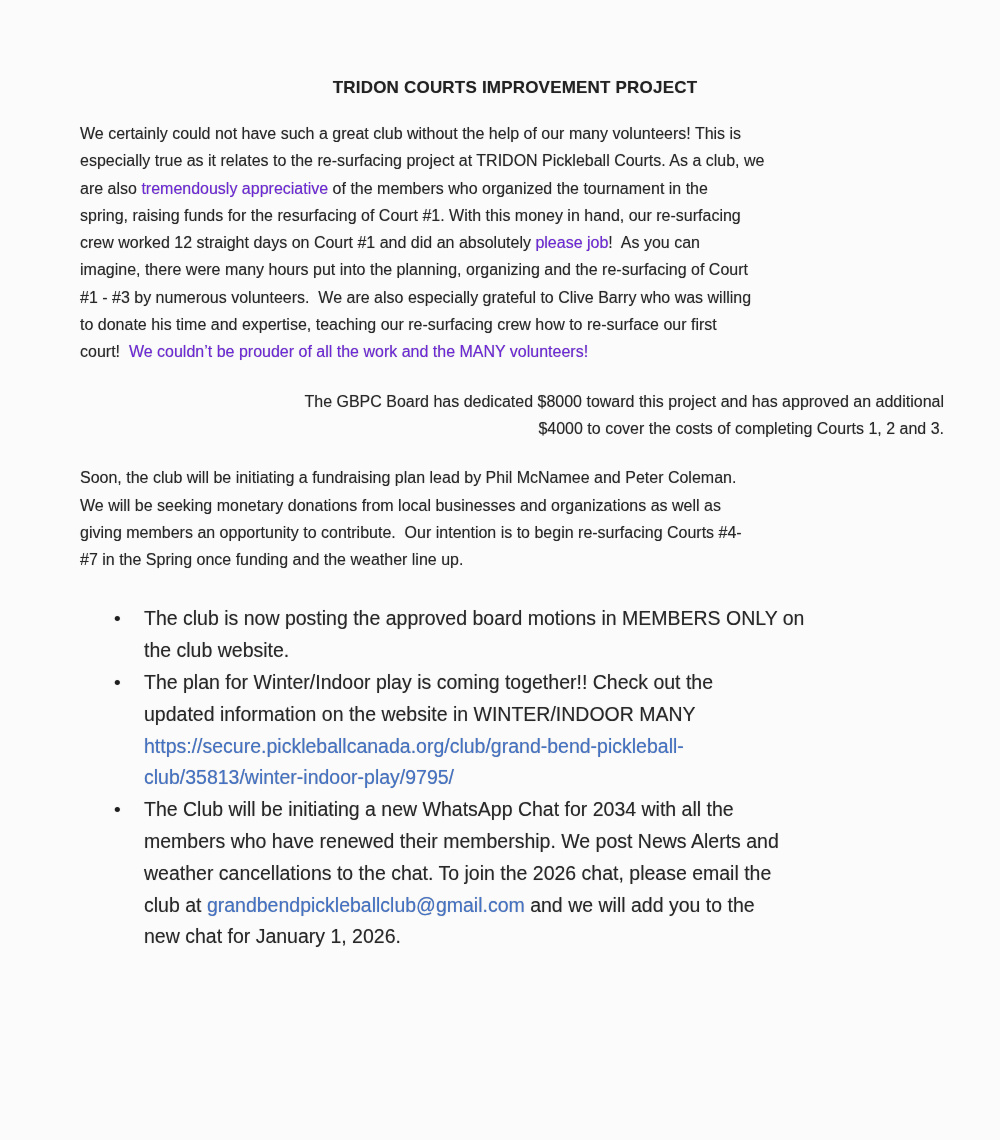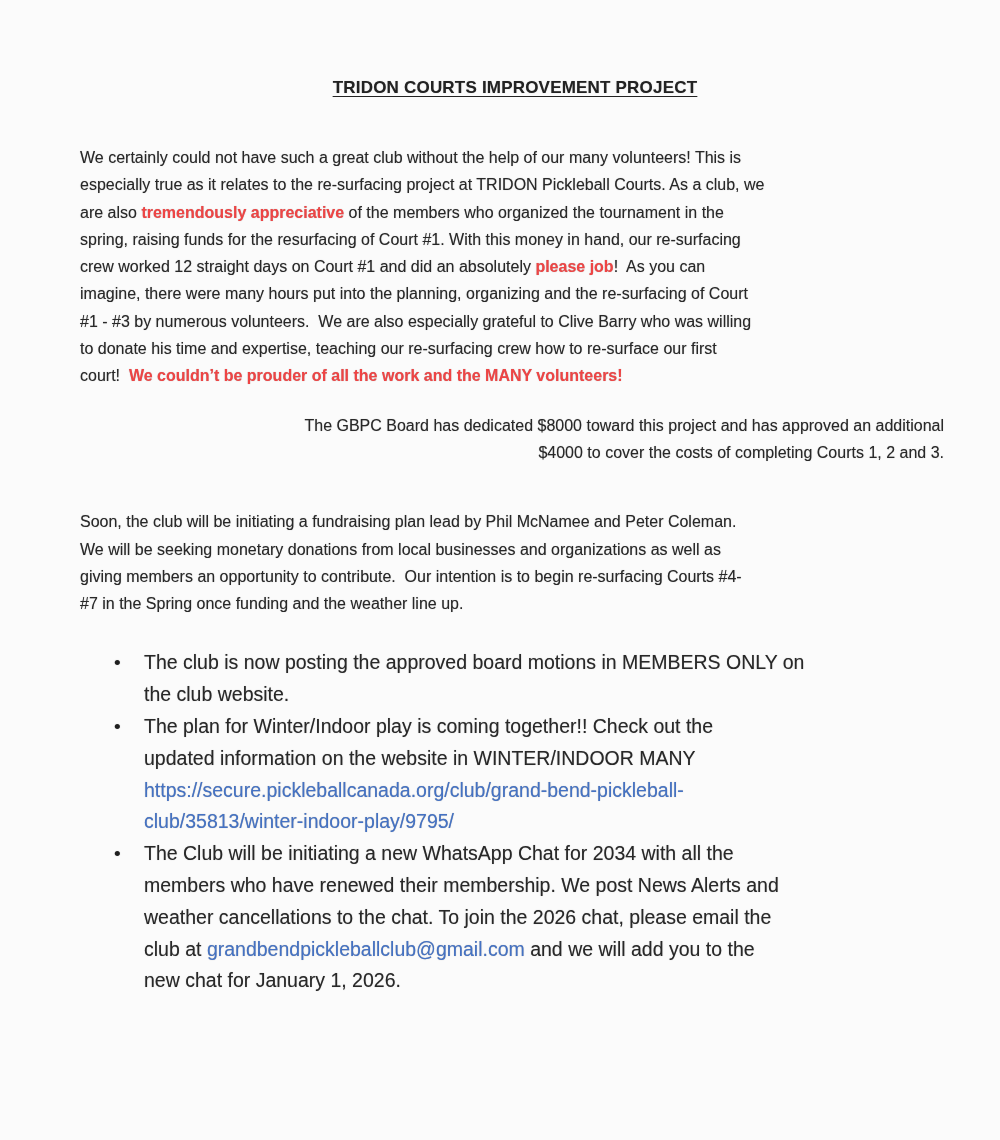--- a/index.html
+++ b/index.html
@@ -22,36 +22,35 @@
     background: #fbfbfb;
     
     text-shadow: 0 0 0.9px rgba(60,60,60,0.45);
   }
   .title {
     margin: 0;
     font-size: 17px;
     line-height: 24px;
     font-weight: bold;
     text-align: center;
-    text-decoration: underline;
     text-underline-offset: 3px;
     letter-spacing: 0.2px;
     color: #222;
   }
   .body-para {
     margin: 0;
     max-width: 864px;
     font-size: 16px;
     line-height: 27.3px;
     white-space: pre-wrap;
   }
-  .p1 { margin-top: 44px; }
+  .p1 { margin-top: 20px; }
   .p2 { margin-top: 22px; text-align: right; }
-  .p3 { margin-top: 42px; }
-  .body-para b { font-weight: bold; color: #ef4444; }
+  .p3 { margin-top: 22px; }
+  .body-para b { font-weight: normal; color: #6d28d9; }
   .subtitle {
     margin: 22px 0 0 0;
     font-size: 17px;
     line-height: 26px;
     font-weight: bold;
     text-align: center;
     text-decoration: underline;
     text-underline-offset: 3px;
     letter-spacing: 0.2px;
     color: #222;

